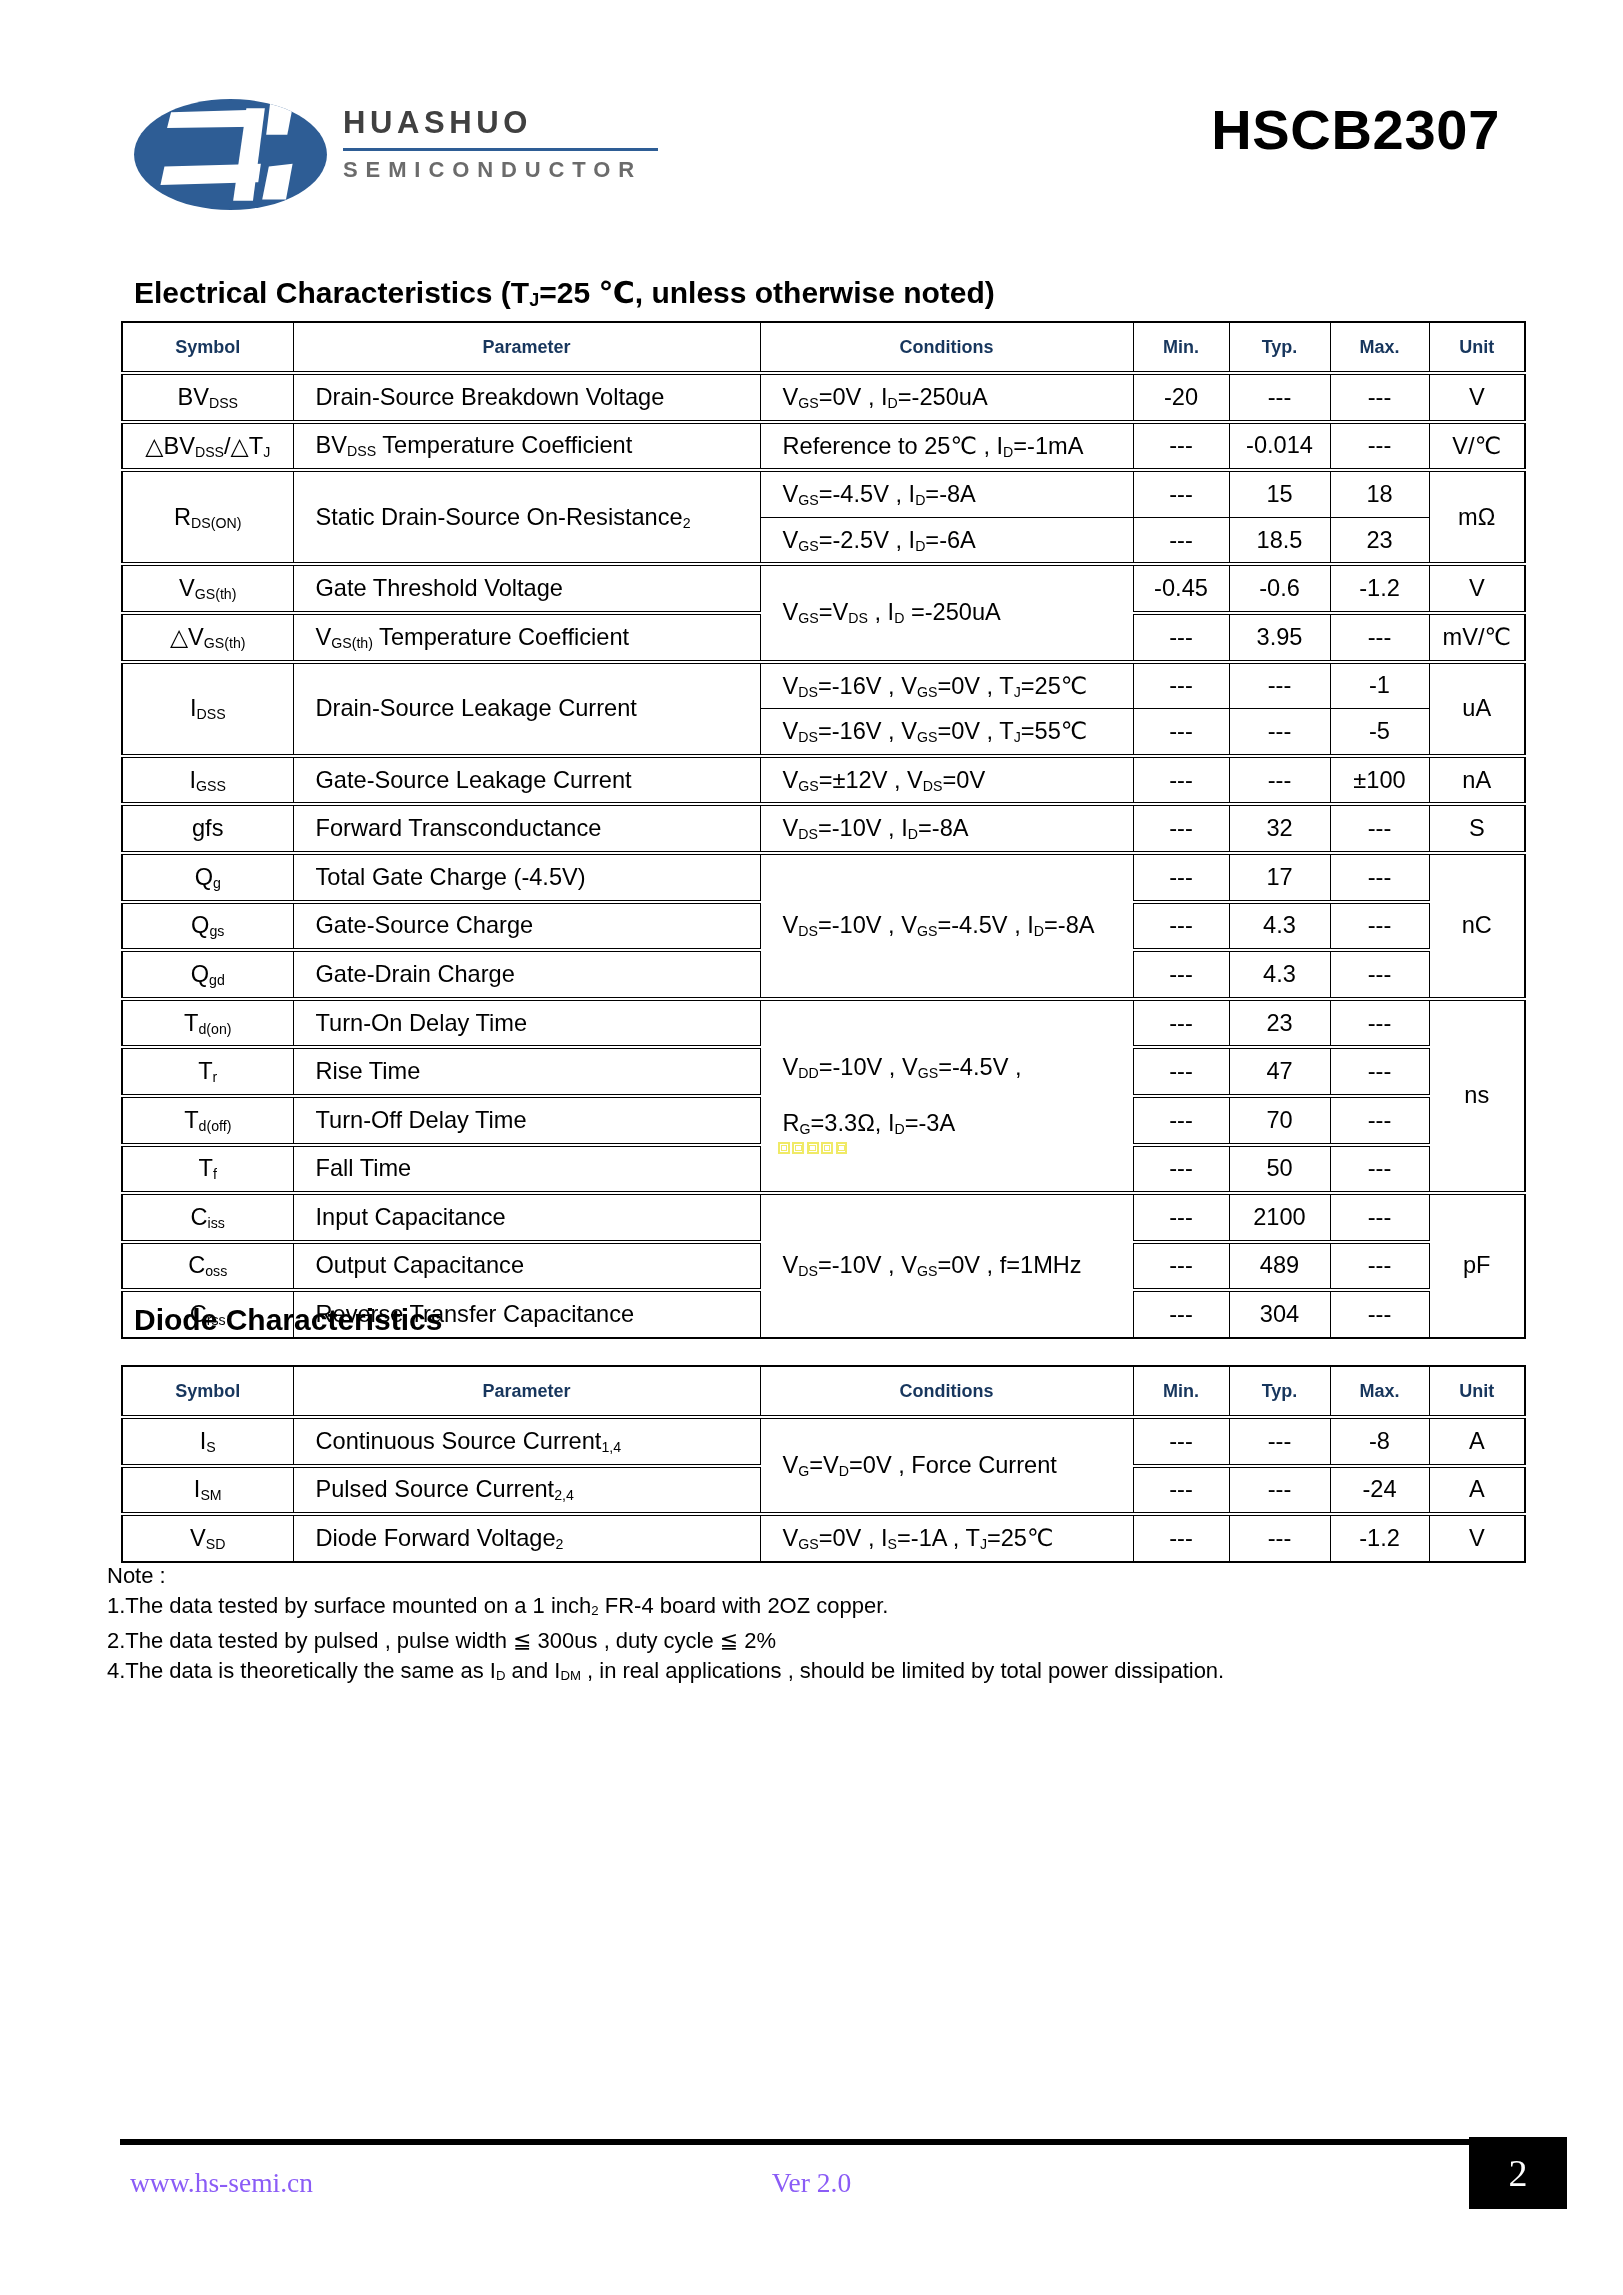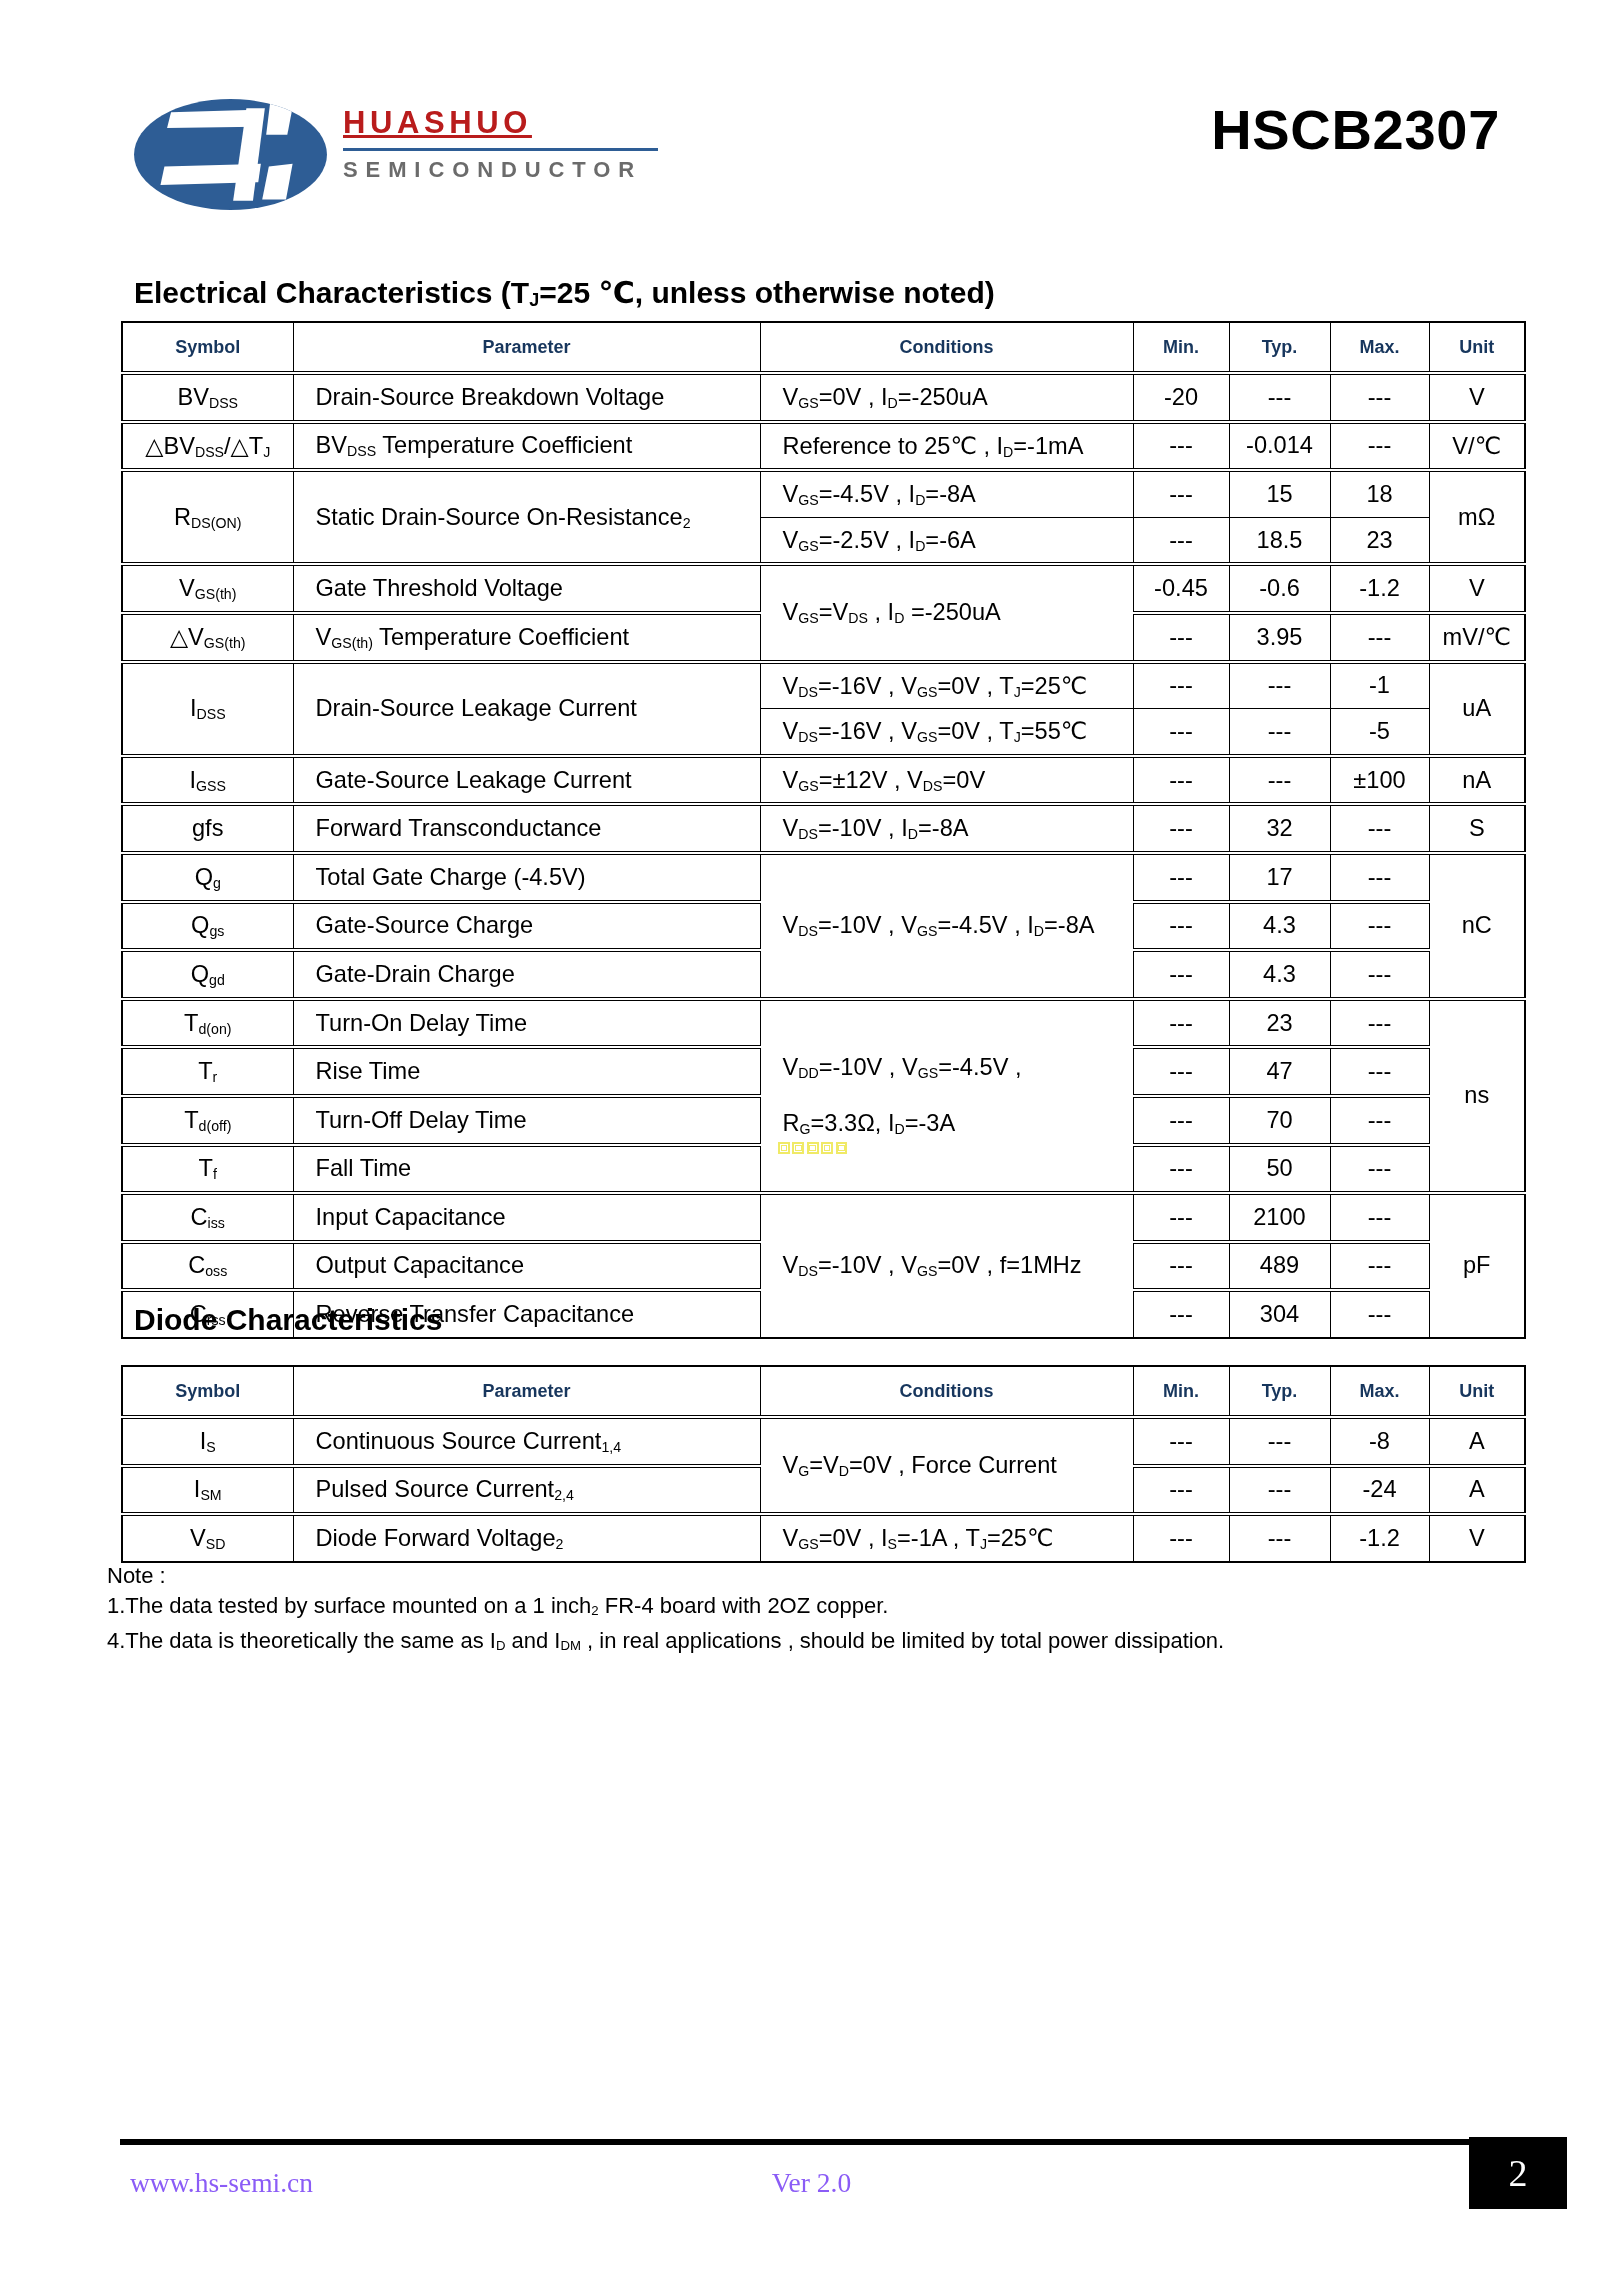--- a/index.html
+++ b/index.html
@@ -6,21 +6,21 @@
   .page {
     position:relative; width:1623px; height:2295px; background:#ffffff;
     font-family:"Liberation Sans","DejaVu Sans",sans-serif; color:#000;
     overflow:hidden; margin:0 auto;
   }
   sub { font-size:0.6em; vertical-align:-0.18em; }
 
   
   .brand-logo { position:absolute; left:134px; top:99px; }
   .brand-text { position:absolute; left:343px; top:105px; width:327px; }
-  .brand-name { font-size:31px; font-weight:bold; letter-spacing:4.6px; color:#b91c1c;text-decoration:underline; }
+  .brand-name { font-size:31px; font-weight:bold; letter-spacing:4.6px; color:#404040; }
   .brand-rule { height:3.9px; width:315px; margin-top:6.5px; }
   .brand-sub  { font-size:22px; letter-spacing:7.9px; color:#6b6b6b; font-weight:bold; margin-top:5.2px; }
   .part-number { position:absolute; right:123px; top:97px; font-size:56px; font-weight:bold; letter-spacing:0.7px; }
   .doc-subtitle { position:absolute; right:118px; top:196px; font-size:30px; font-weight:bold; }
 
   
   .sec-heading { position:absolute; left:134px; font-size:30px; font-weight:bold; }
   .sec-heading.elec  { top:275px; }
   .sec-heading.diode { top:1303px; }
 
@@ -336,20 +336,21 @@
             <td class="unit">V</td>
           </tr>
         </tbody>
     </table>
   </div>
 
   <div class="notes">
     <div>Note :</div>
     <div>
         <div>1.The data tested by surface mounted on a 1 inch<sub>2</sub> FR-4 board with 2OZ copper.</div>
+        <div>2.The data tested by pulsed , pulse width ≦ 300us , duty cycle ≦ 2%</div>
         <div>4.The data is theoretically the same as I<sub>D</sub> and I<sub>DM</sub> , in real applications , should be limited by total power dissipation.</div>
       </div>
   </div>
 
   <div class="footer-rule"></div>
   <div class="footer-site">www.hs-semi.cn</div>
   <div class="footer-ver">Ver 2.0</div>
   <div class="page-number-box">
     <span class="page-number">2</span>
   </div>

